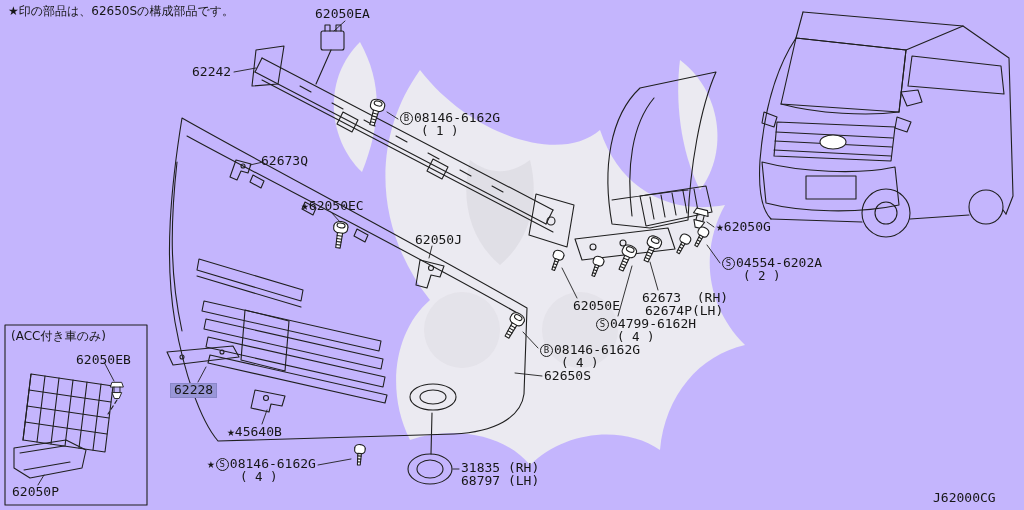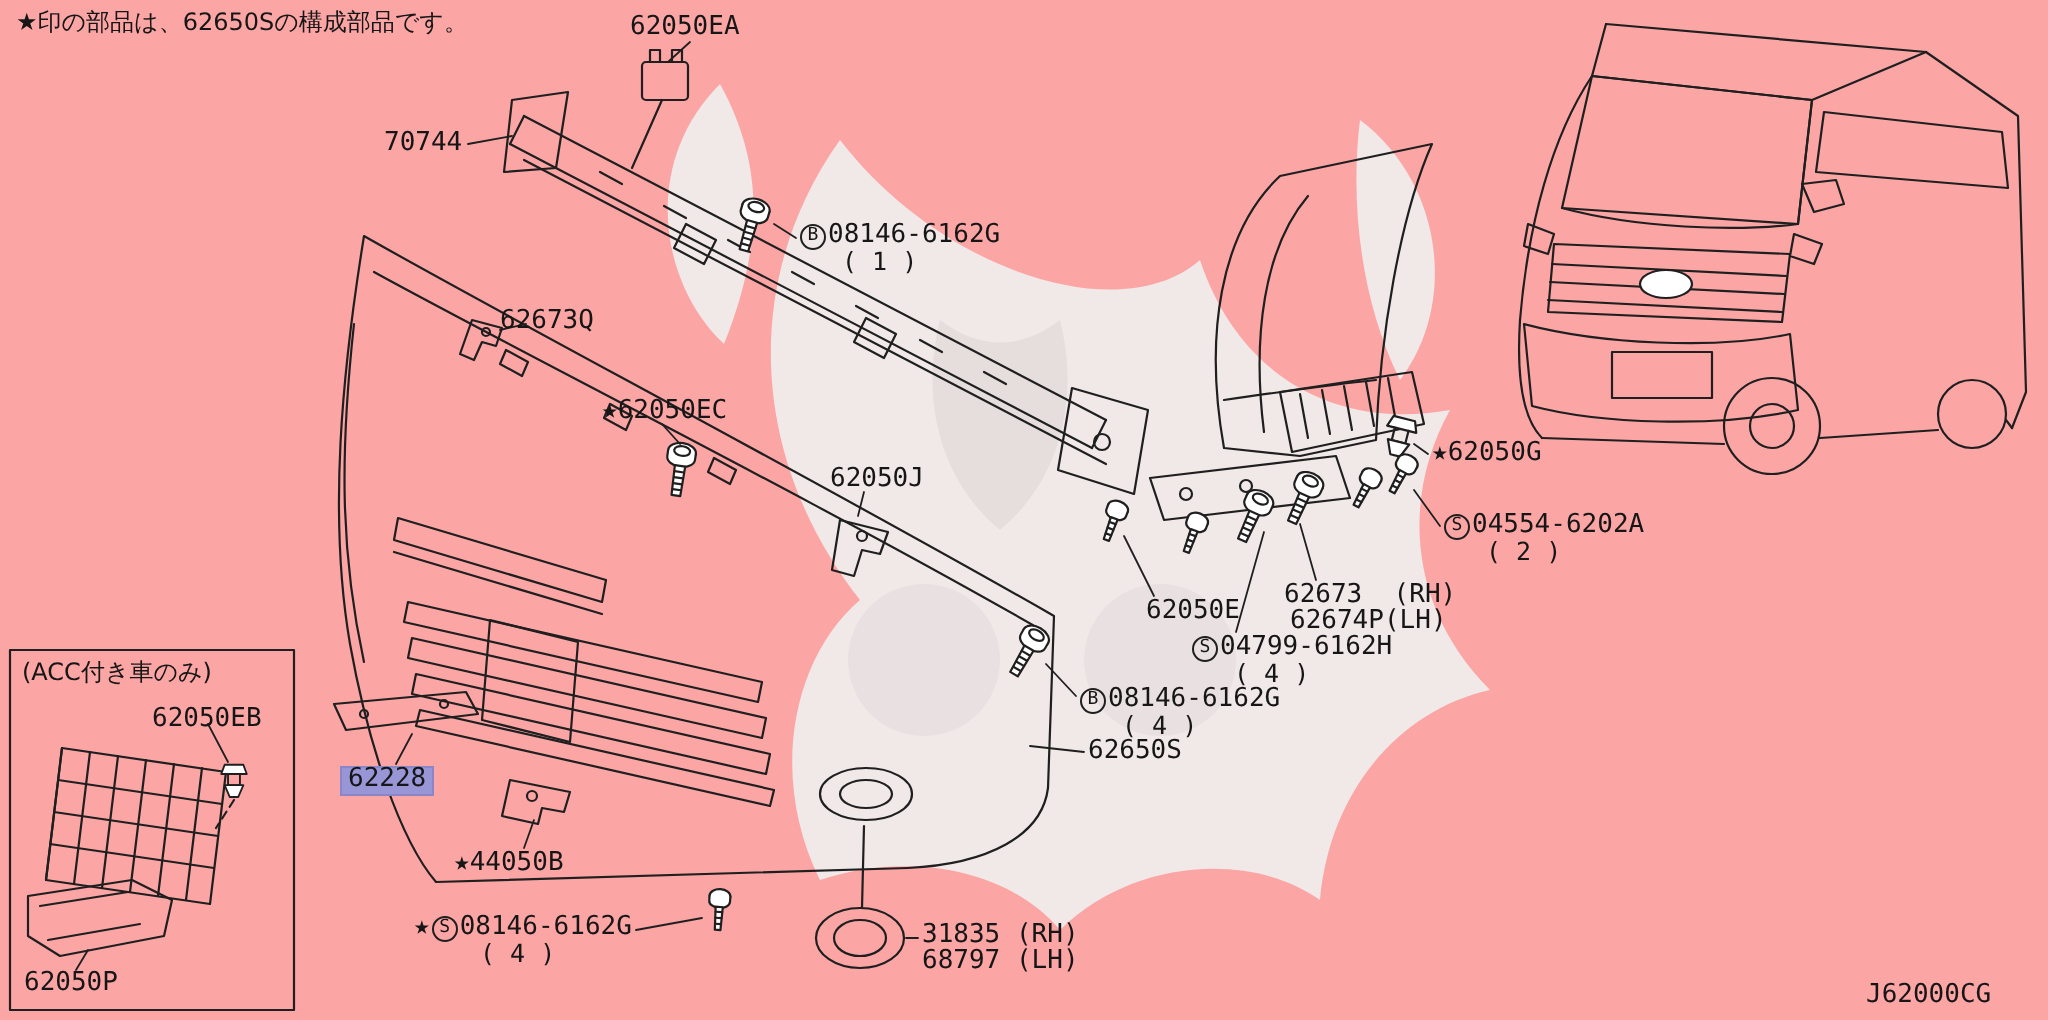--- a/index.html
+++ b/index.html
@@ -1,16 +1,16 @@
 <!DOCTYPE html>
 <html><head>
 <meta charset="utf-8">
 <style>
   html,body{margin:0;padding:0;background:#fff;}
-  .stage{position:relative;width:1024px;height:510px;background:#fca5a5;overflow:hidden;
+  .stage{position:relative;width:1024px;height:510px;background:#c4b5fd;overflow:hidden;
          font-family:"DejaVu Sans Mono",monospace;}
   .art{position:absolute;left:0;top:0;width:1024px;height:510px;}
   .label{position:absolute;font:13px/1.15 "DejaVu Sans Mono",monospace;color:#161616;white-space:pre;}
   .label.jp{font-family:"DejaVu Sans",sans-serif;font-size:12px;}
   .label.qty{font-size:12.5px;color:#161616;}
   .hl{background:#9996d8;padding:0 4px;box-shadow:0 0 0 1px #8a87c9 inset;}
   .circ{display:inline-block;box-sizing:border-box;width:13px;height:13px;line-height:11px;
         border:1px solid #1f1f1f;border-radius:50%;text-align:center;font-size:9px;
         margin-right:1px;vertical-align:1px;}
   .star{margin-right:1px;}
@@ -204,26 +204,26 @@
         <path d="M459,469 L453,469"></path>
         <path d="M104,362 L114,381"></path>
         <path d="M38,485 L44,475"></path>
       </g>
     </g>
   </svg>
 
   <div class="label jp" style="left:8px;top:5px">★印の部品は、62650Sの構成部品です。</div>
 
   <div class="label" style="left:315px;top:7px">62050EA</div>
-  <div class="label" style="left:192px;top:65px">70744</div>
+  <div class="label" style="left:192px;top:65px">62242</div>
 
   <div class="label" style="left:400px;top:111px"><span class="circ">B</span><span>08146-6162G</span></div>
   <div class="label qty" style="left:421px;top:124px">( 1 )</div>
 
-  <div class="label" style="left:250px;top:154px">62673Q</div>
+  <div class="label" style="left:261px;top:154px">62673Q</div>
   <div class="label" style="left:301px;top:199px">★62050EC</div>
   <div class="label" style="left:415px;top:233px">62050J</div>
   <div class="label" style="left:716px;top:220px">★62050G</div>
 
   <div class="label" style="left:722px;top:256px"><span class="circ">S</span><span>04554-6202A</span></div>
   <div class="label qty" style="left:743px;top:269px">( 2 )</div>
 
   <div class="label" style="left:642px;top:291px">62673  (RH)</div>
   <div class="label" style="left:645px;top:304px">62674P(LH)</div>
 
@@ -232,21 +232,21 @@
 
   <div class="label" style="left:573px;top:299px">62050E</div>
 
   <div class="label" style="left:540px;top:343px"><span class="circ">B</span><span>08146-6162G</span></div>
   <div class="label qty" style="left:561px;top:356px">( 4 )</div>
 
   <div class="label" style="left:544px;top:369px">62650S</div>
 
   <div class="label hl" style="left:170px;top:383px">62228</div>
 
-  <div class="label" style="left:227px;top:425px">★44050B</div>
+  <div class="label" style="left:227px;top:425px">★45640B</div>
 
   <div class="label" style="left:207px;top:457px"><span class="star">★</span><span class="circ">S</span><span>08146-6162G</span></div>
   <div class="label qty" style="left:240px;top:470px">( 4 )</div>
 
   <div class="label" style="left:461px;top:461px">31835 (RH)</div>
   <div class="label" style="left:461px;top:474px">68797 (LH)</div>
 
   <div class="label jp" style="left:11px;top:330px">(ACC付き車のみ)</div>
   <div class="label" style="left:76px;top:353px">62050EB</div>
   <div class="label" style="left:12px;top:485px">62050P</div>

